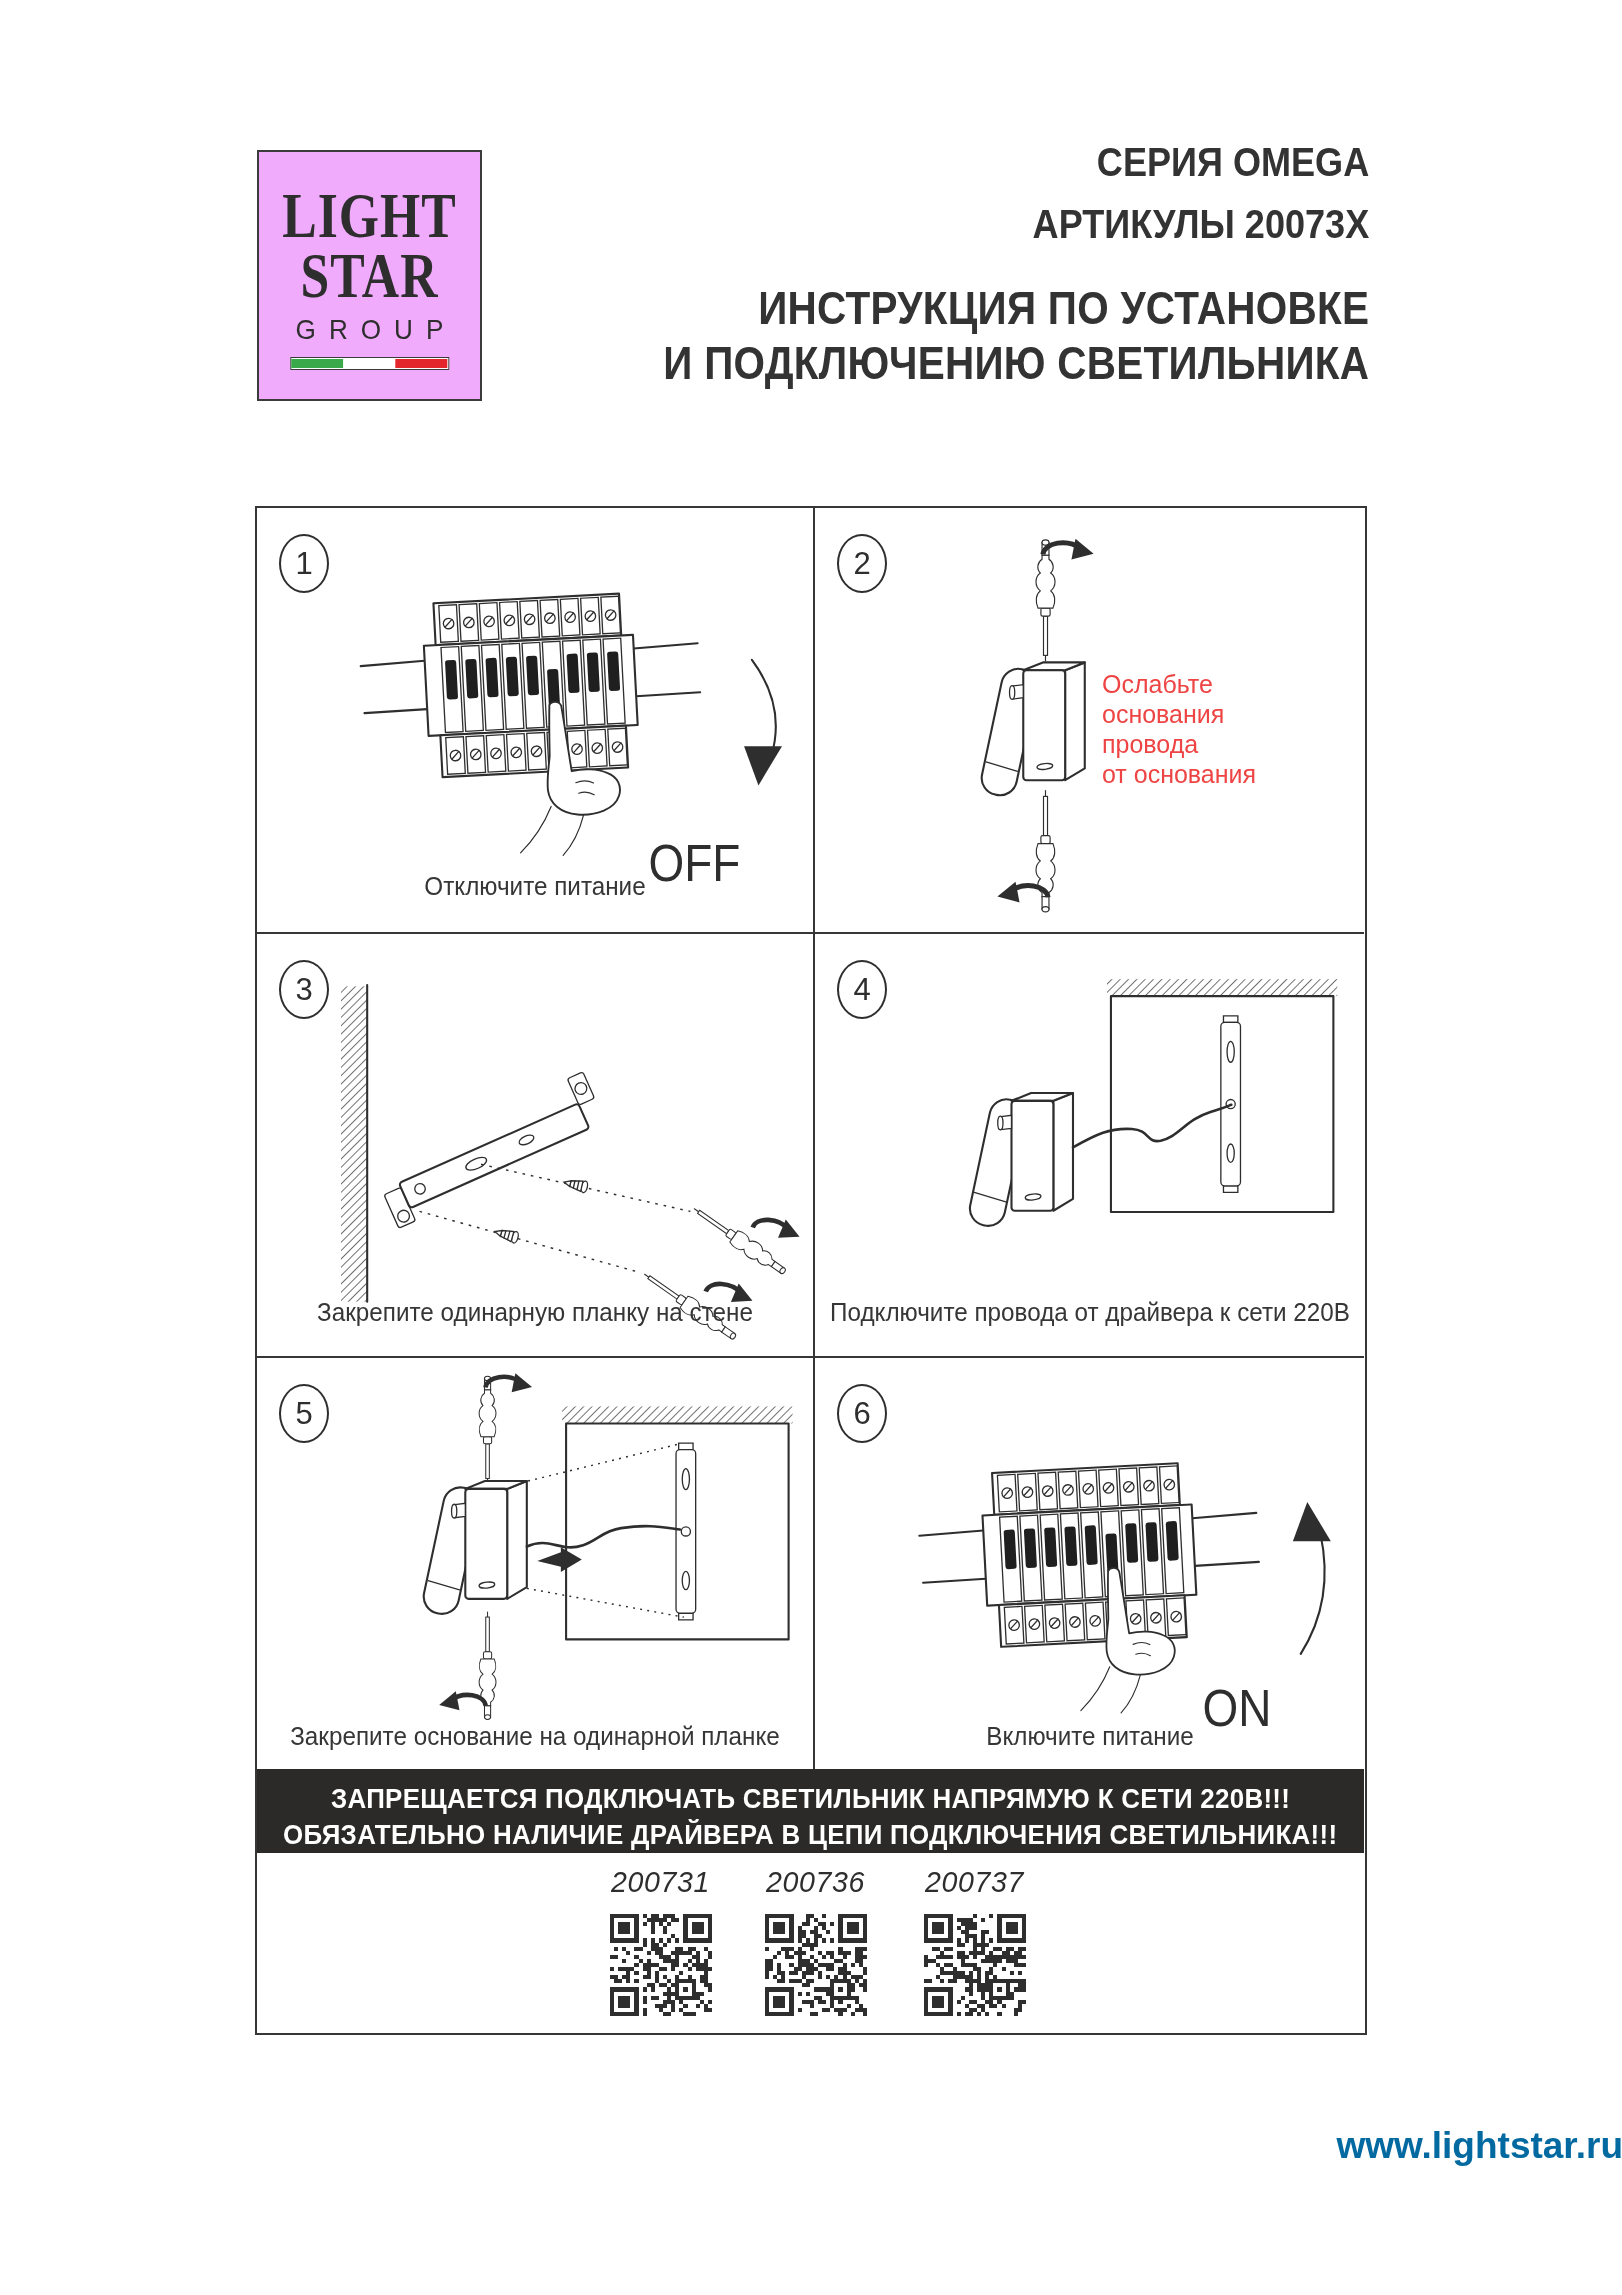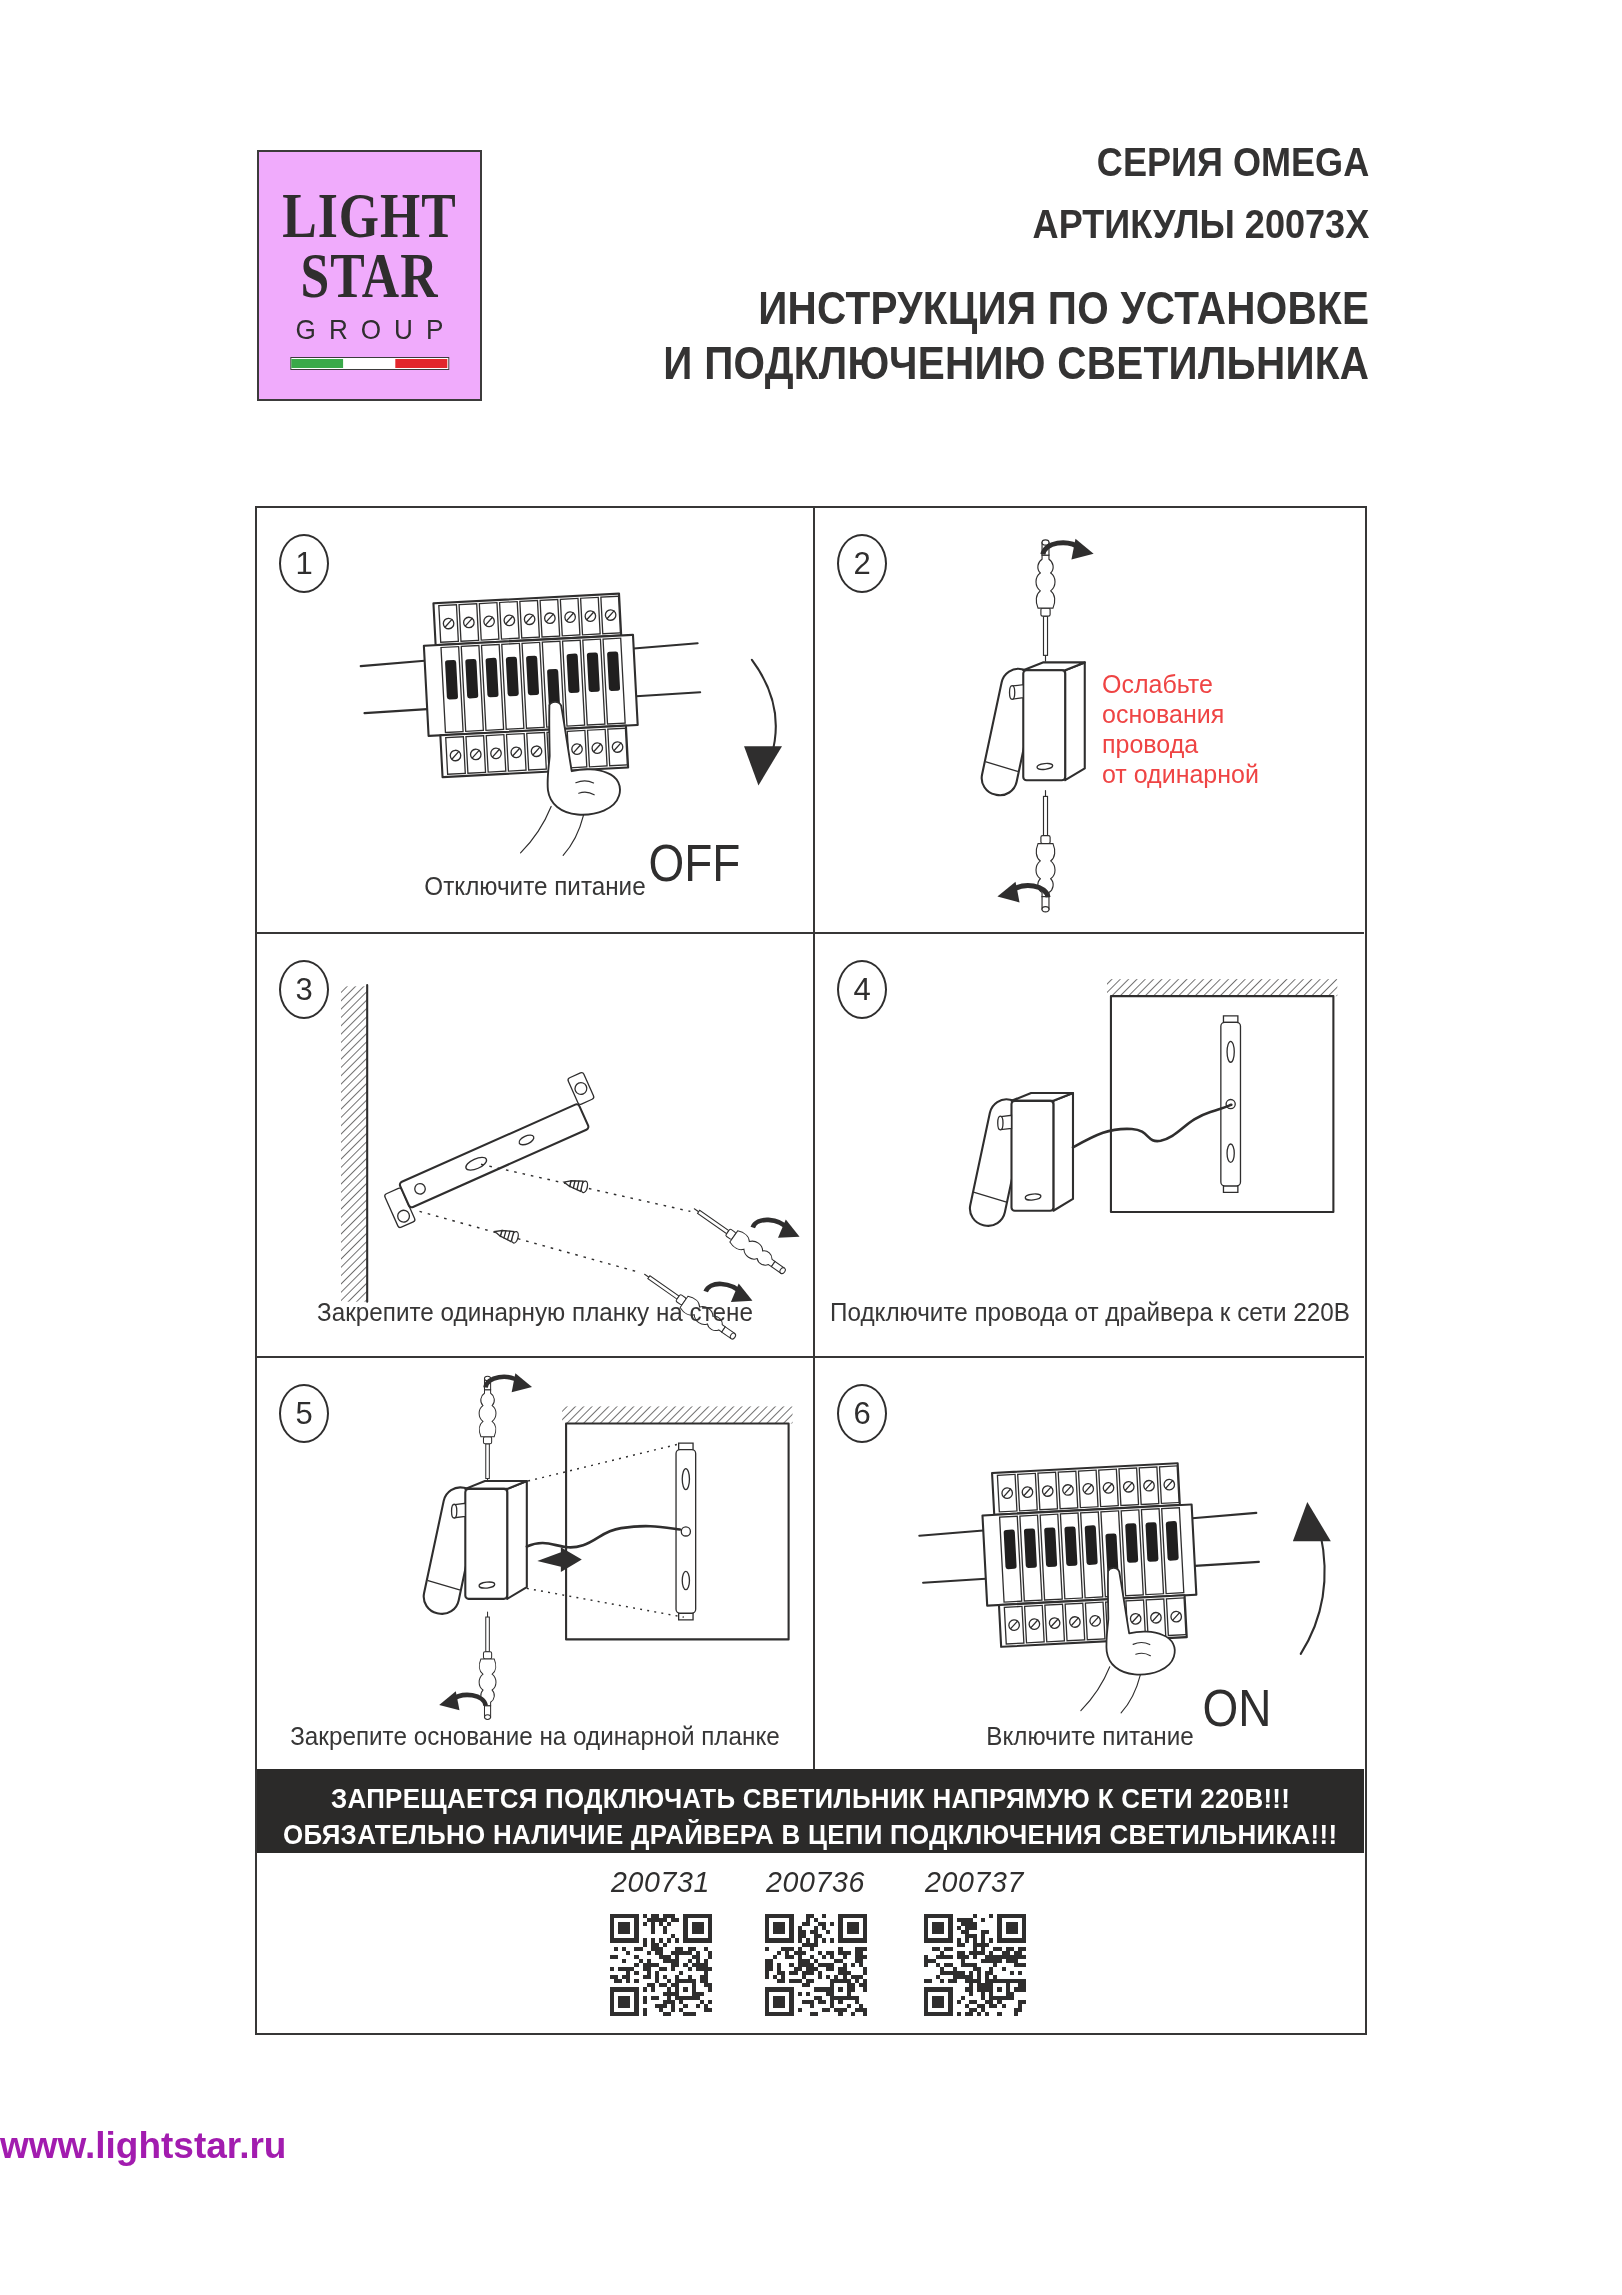--- a/index.html
+++ b/index.html
@@ -58,21 +58,21 @@
   .banner div{color:#ffffff;font-weight:bold;font-size:27px;line-height:36px;letter-spacing:0.3px;
     transform:scaleX(0.96);transform-origin:50% 50%;white-space:nowrap;text-align:center;}
 
   
   .qrzone{position:absolute;left:0;top:1345px;width:1107px;height:179px;background:#fff;}
   .qr-item{position:absolute;top:10.5px;width:157px;text-align:center;font-style:italic;}
   .qr-item .code{font-size:30px;line-height:35px;color:#2f2e2e;letter-spacing:0.7px;transform:scaleX(0.95);transform-origin:50% 0;}
   .qr-item svg{width:102px;height:102px;margin-top:15.7px;}
 
   
-  .site{position:absolute;left:0;right:0;top:2125px;text-align:left;font-size:37px;font-weight:bold;color:#a21caf;}
+  .site{position:absolute;left:0;right:0;top:2125px;text-align:right;font-size:37px;font-weight:bold;color:#0369a1;}
   .hiddefs{position:absolute;width:0;height:0;overflow:hidden;}
 </style>
 </head>
 <body>
 
 <svg class="hiddefs" aria-hidden="true">
   <defs>
     <pattern id="hat" patternUnits="userSpaceOnUse" width="9" height="9" patternTransform="rotate(45)">
       <line x1="0" y1="0" x2="0" y2="9" stroke="#3a3939" stroke-width="2.2"></line>
     </pattern>
@@ -251,21 +251,21 @@
       <use href="#rar" transform="translate(382,74) scale(0.85) rotate(8)"></use>
       <use href="#lamp" transform="translate(318,248)"></use>
       <use href="#sdr" transform="translate(352,432) rotate(180) scale(0.88)"></use>
       <use href="#rar" transform="translate(322,598) scale(-0.85,0.85) rotate(8)"></use>
     </svg>
     <div class="stepnum">2</div>
     <div class="c2text">
       <div>Ослабьте</div>
       <div>основания</div>
       <div>провода</div>
-      <div>от одинарной</div>
+      <div>от основания</div>
     </div>
   </div>
 
   <div class="cell" style="left:0;top:426px;width:556px;height:422px;">
     <svg width="556" height="422" viewBox="0 0 849 645">
       <rect x="128" y="80" width="40" height="482" fill="url(#hat)" stroke="none"></rect>
       <line x1="168" y1="78" x2="168" y2="562" class="ln" stroke-width="4"></line>
       <g transform="translate(225,400) rotate(-24)">
         <rect x="-28" y="-14" width="28" height="56" rx="4" class="ln2f"></rect>
         <circle cx="-14" cy="28" r="9" class="ln2f"></circle>

